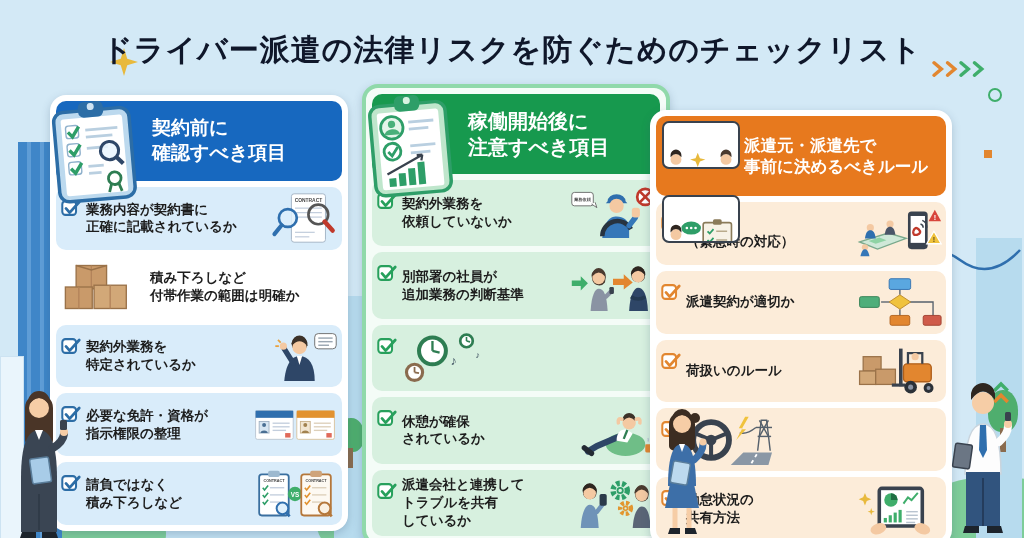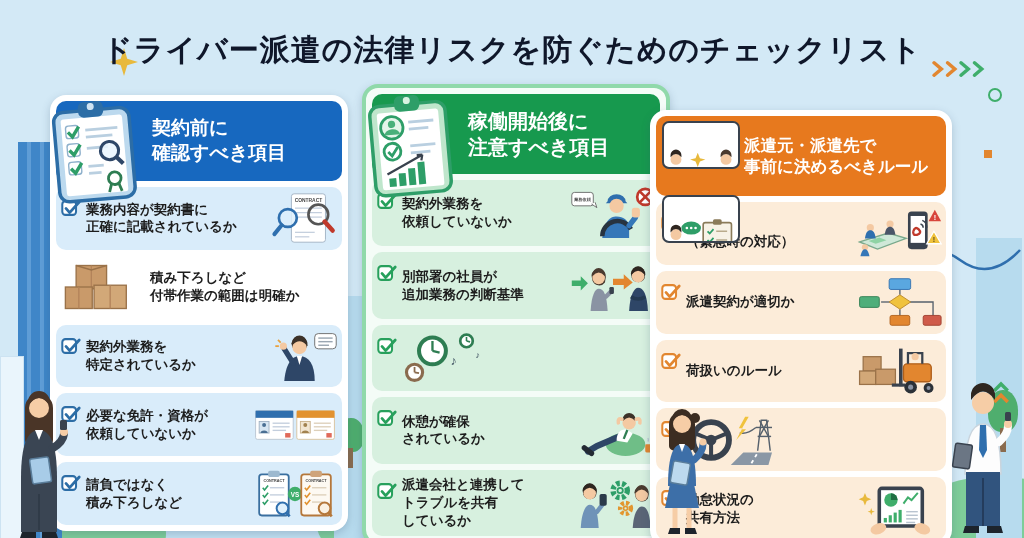--- a/index.html
+++ b/index.html
@@ -220,21 +220,21 @@
           </svg>
         </span>
       </div>
 
       <div class="row">
         <span class="cbx"><svg viewBox="0 0 24 24">
               <rect x="2.5" y="4.5" width="15" height="15" rx="3.5"></rect>
               <path d="M6.5,12.5 L10.5,17 L21,5.5"></path>
             </svg></span>
         <span class="itext">必要な免許・資格が
-依頼していないか</span>
+指示権限の整理</span>
         <span class="illus">
           <svg viewBox="0 0 96 56">
             <g>
               <rect x="4" y="12" width="42" height="32" rx="2" fill="#fff" stroke="#b9c4d0"></rect>
               <rect x="4" y="12" width="42" height="8" fill="#2f6fae"></rect>
               <rect x="8" y="24" width="11" height="13" fill="#d7e6f2" stroke="#9fb0c2"></rect>
                 <circle cx="13.5" cy="28" r="2.2" fill="#4a6f93"></circle>
                 <path d="M9.5,37 a4,3 0 0 1 8,0" fill="#4a6f93"></path>
               <g stroke="#c3cedd" stroke-width="1.5">
                   <line x1="23" y1="26" x2="42" y2="26"></line>

